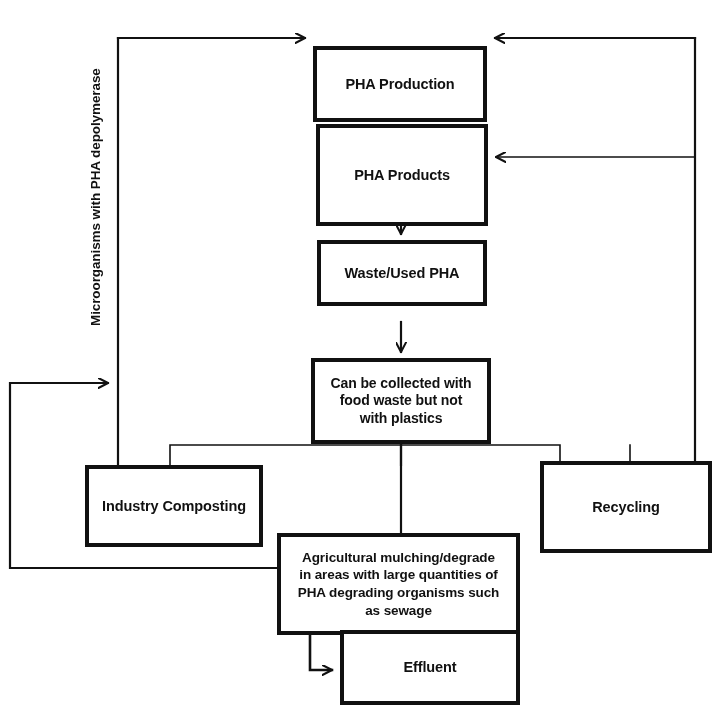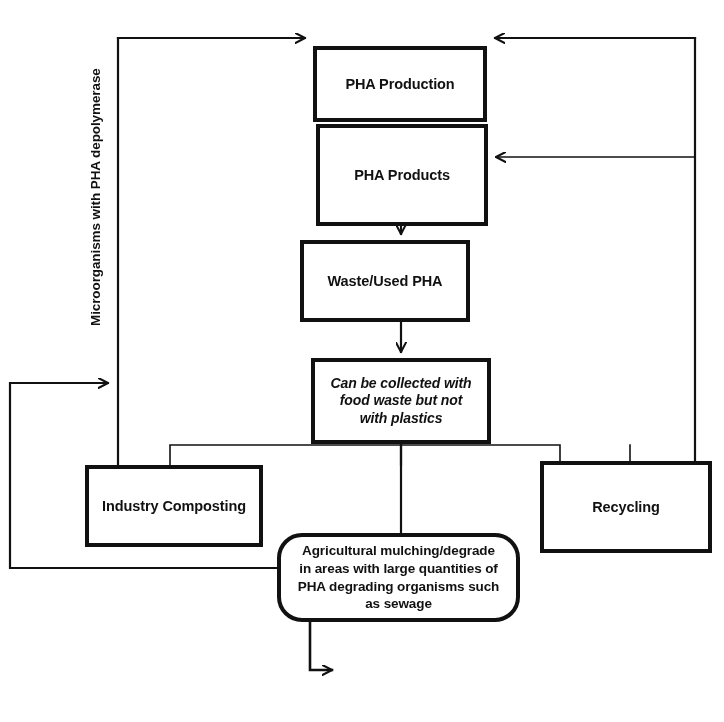--- a/index.html
+++ b/index.html
@@ -37,27 +37,27 @@
     z-index:3;
   }
   .node .txt{
     display:block;
     padding:0 6px;
     white-space:pre-line;
   }
   
   #n-pha-production{ left:313px; top:14px;  width:174px; height:76px;margin-top:32px; }
   #n-pha-products  { left:316px; top:124px; width:172px; height:102px; }
-  #n-waste-used    { left:300px; top:240px; width:170px; height:82px; }
+  #n-waste-used    { left:317px; top:240px; width:170px; height:66px; }
   #n-collected     { left:311px; top:358px; width:180px; height:86px;
-                     border-width:4px; font-size:14px;font-style:italic; }
+                     border-width:4px; font-size:14px; }
   #n-industry-comp { left:85px;  top:465px; width:178px; height:82px; }
   #n-recycling     { left:540px; top:461px; width:172px; height:92px;align-items:center; }
-  #n-agricultural  { left:277px; top:533px; width:243px; height:89px;
-                     border-width:4px; font-size:13.5px; line-height:1.3;border-radius:25px; }
+  #n-agricultural  { left:277px; top:533px; width:243px; height:102px;
+                     border-width:4px; font-size:13.5px; line-height:1.3; }
   #n-effluent      { left:340px; top:630px; width:180px; height:75px; }
 
   
   #lbl-microorganisms{
     position:absolute;
     left:88px;
     top:30px;
     width:296px;
     height:24px;
     transform-origin: 0 0;
@@ -138,14 +138,17 @@
     <span class="txt">Recycling</span>
   </div>
 
   <div class="node" id="n-agricultural">
     <span class="txt">Agricultural mulching/degrade
 in areas with large quantities of
 PHA degrading organisms such
 as sewage</span>
   </div>
 
+  <div class="node" id="n-effluent">
+    <span class="txt">Effluent</span>
+  </div>
 
 </div>
 
 </body></html>

